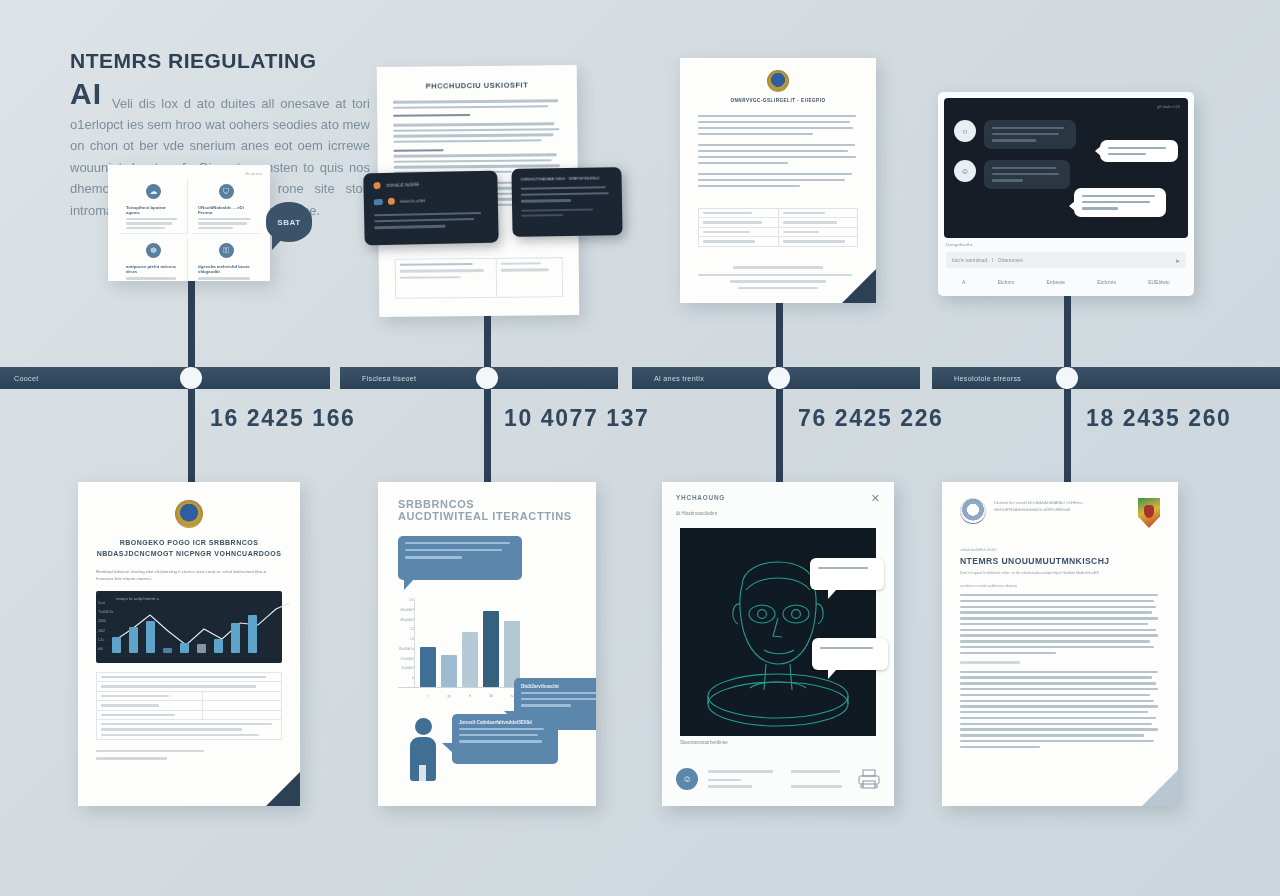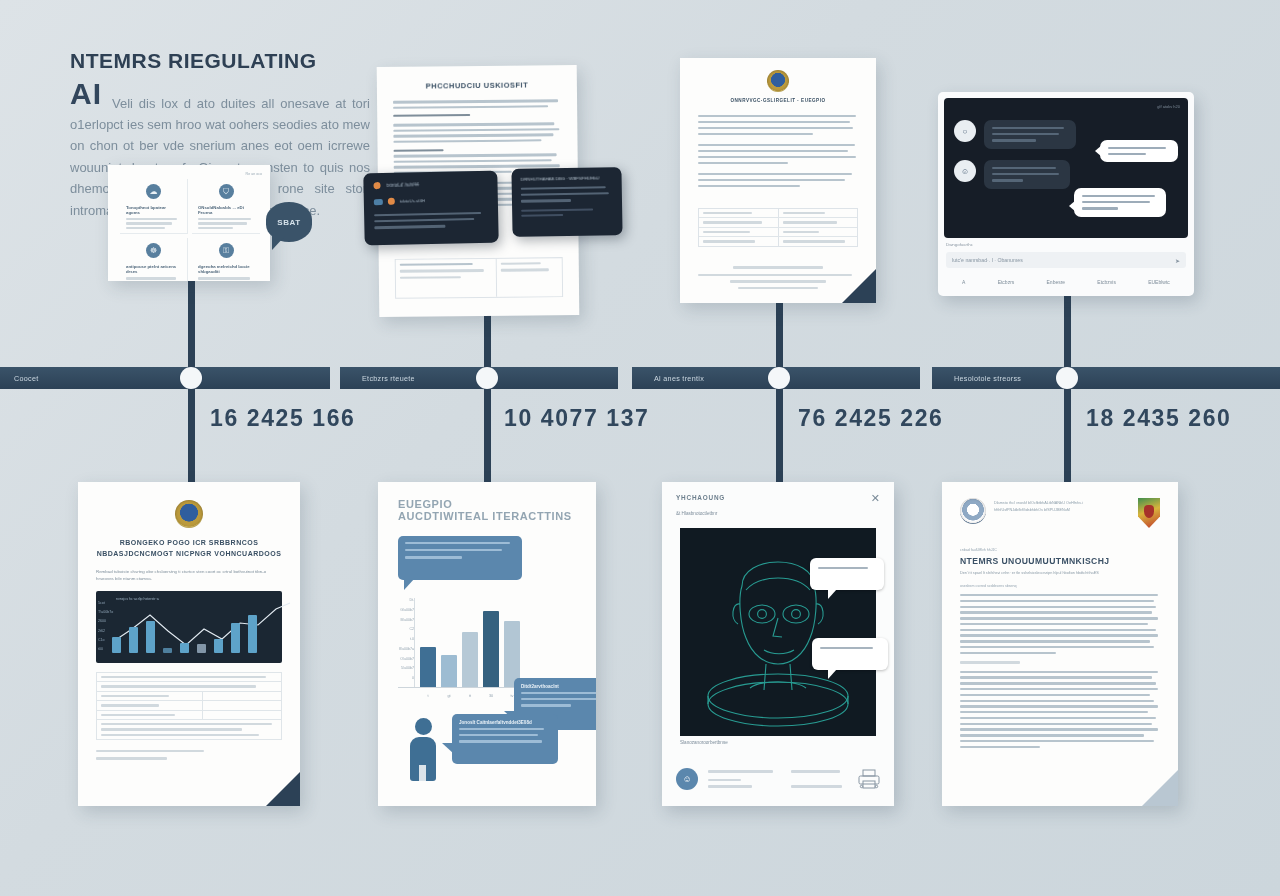--- a/index.html
+++ b/index.html
@@ -187,21 +187,21 @@
       <div class="big-ai">AI</div>
       <p>Veli dis lox d ato duites all onesave at tori o1erlopct ies sem hroo wat oohers seodies ato mew on chon ot ber vde snerium anes eot oem icrrewe wouuniat dan tom fo Gis setamensten to quis nos dhemo ecim tiseoet whide att rone site ston intromanel khinor ati oometo retevet hooce.</p>
     </div>
   </div>
 
   <div class="axis">
     <div class="seg" style="left:-8px;width:338px;">
       <span class="lbl">Coocet</span>
     </div>
     <div class="seg" style="left:340px;width:278px;">
-      <span class="lbl">Etcbzrs rteuete</span>
+      <span class="lbl">Fisclesa tiseoet</span>
     </div>
     <div class="seg" style="left:632px;width:288px;">
       <span class="lbl">Al anes trentix</span>
     </div>
     <div class="seg" style="left:932px;width:356px;">
       <span class="lbl">Hesolotole streorss</span>
     </div>
   </div>
 
   <div class="vline" style="left:188px;top:278px;height:92px;"></div>
@@ -499,21 +499,21 @@
       </div>
     </div>
     <div style="margin-top:10px;">
       <div class="txtline lt" style="width:58%"></div>
       <div class="txtline lt" style="width:38%;margin-top:5px"></div>
     </div>
     <div class="fold"></div>
   </div>
 
   <div class="paper" style="left:378px;top:482px;width:218px;height:324px;padding:16px 20px;">
-    <div style="font-size:11px;font-weight:700;color:#93a5b2;letter-spacing:.6px;filter:blur(.5px);">EUEGPIO</div>
+    <div style="font-size:11px;font-weight:700;color:#93a5b2;letter-spacing:.6px;filter:blur(.5px);">SRBBRNCOS</div>
     <div style="font-size:11px;font-weight:700;color:#93a5b2;letter-spacing:.6px;filter:blur(.5px);margin-bottom:14px;">AUCDTIWITEAL ITERACTTINS</div>
 
     <div class="bubble-blue" style="position:relative;width:124px;height:44px;">
       <div class="msgline" style="width:95%;background:#a9c6dd"></div>
       <div class="msgline" style="width:88%;margin-top:5px;background:#a9c6dd"></div>
       <div class="msgline" style="width:52%;margin-top:5px;background:#a9c6dd"></div>
       <div class="bb-tail" style="left:6px;bottom:-10px;border-top:12px solid #5b87ad;border-right:11px solid transparent;"></div>
     </div>
 
     <div style="position:relative;margin-top:18px;height:90px;padding-left:18px;">

